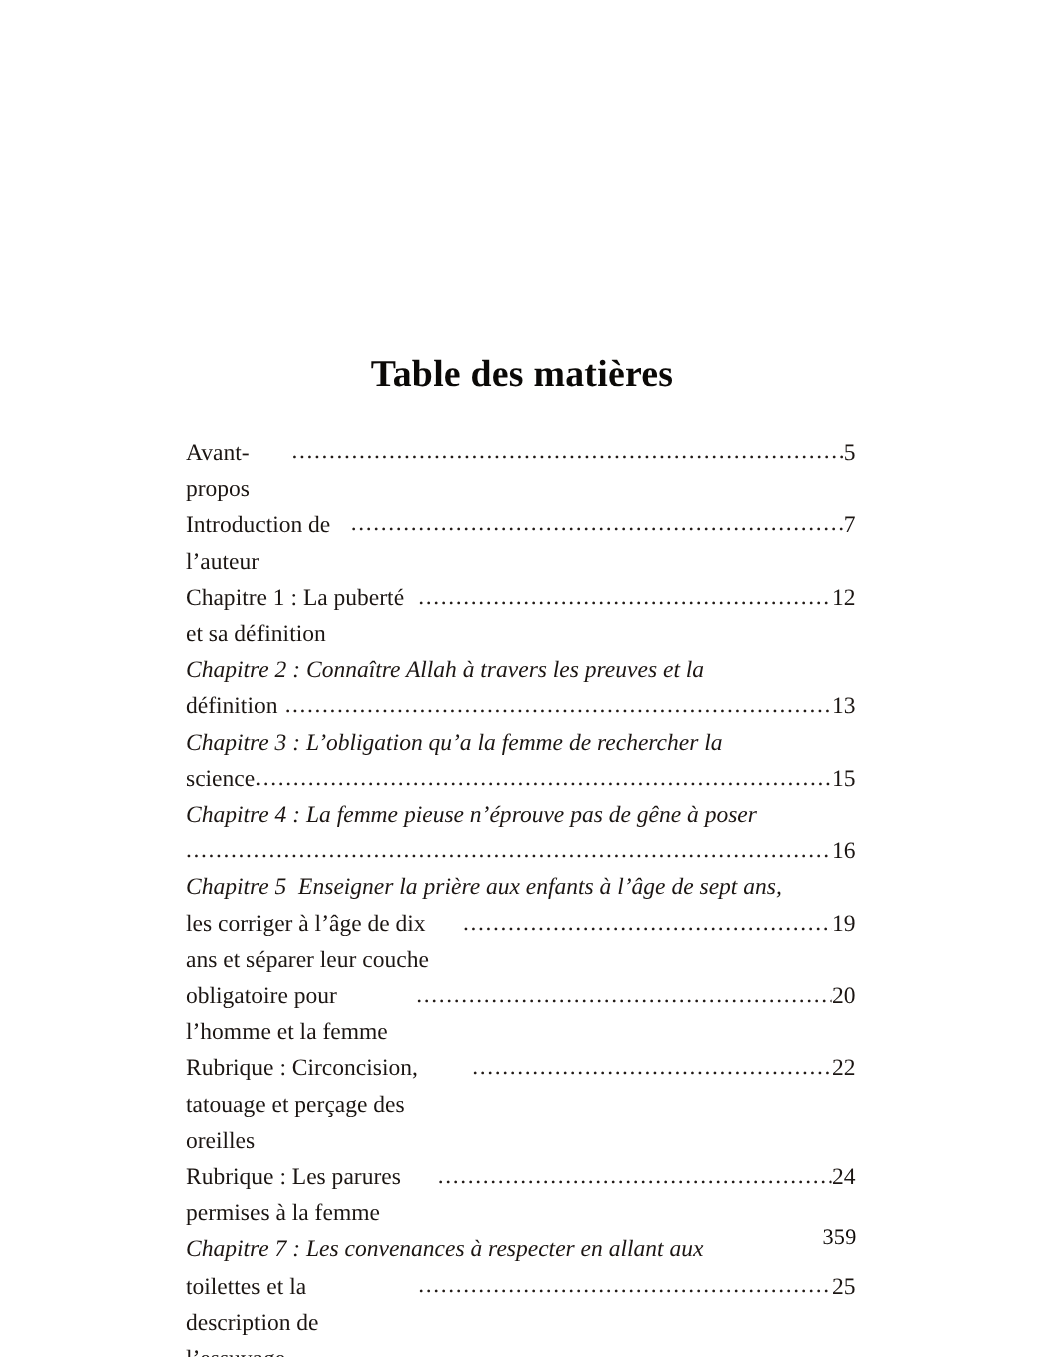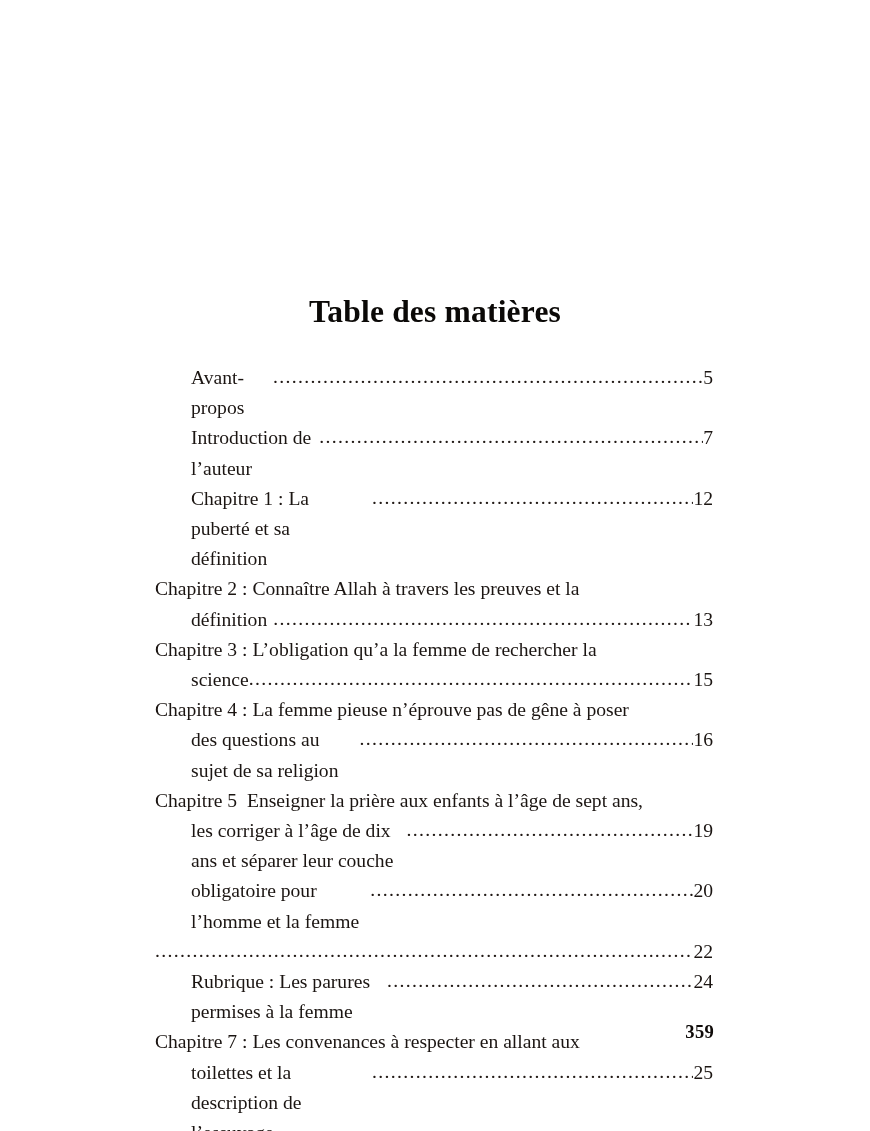--- a/index.html
+++ b/index.html
@@ -62,21 +62,20 @@
   }
 
   .entry-inner {
     display: flex;
     align-items: baseline;
     width: 100%;
   }
 
   .entry-text {
     white-space: pre-wrap;
-    margin-left: 36px;
   }
 
   
   .entry-lead {
     flex: 1 1 auto;
     min-width: 6px;
     overflow: hidden;
     white-space: nowrap;
     font-size: 19.6px;
     letter-spacing: 1.35px;
@@ -91,35 +90,36 @@
     padding-left: 0px;
     white-space: nowrap;
     font-size: 19.6px;
     color: #1b1512;
   }
 
   
   .entry-firstline {
     display: block;
     white-space: pre-wrap;
+    font-style: italic;
   }
 
   
   .gap-none .entry-lead { margin-left: 0px; }
   .gap-wide .entry-lead { margin-left: 6px; }
 
   
   .folio {
     position: absolute;
     left: 0;
     top: 1022px;
     width: 714px;
     text-align: right;
     font-size: 18.5px;
-    font-weight: bold;
+    font-weight: normal;
     color: #0f0b09;
     letter-spacing: 0.3px;
   }
 </style>
 </head>
 <body>
 
 <div class="page">
 
   <h1 class="toc-title">Table des matières</h1>
@@ -169,21 +169,20 @@
             <span class="entry-text">science</span>
             <span class="entry-lead" aria-hidden="true">.........................................................................................</span>
             <span class="entry-page">15</span>
           </div>
         </div>
       </div>
       <div class="toc-entry gap-none">
         <div class="entry-firstline">Chapitre 4 : La femme pieuse n’éprouve pas de gêne à poser</div>
         <div class="entry-row">
           <div class="entry-inner">
-            <span class="entry-text">des questions au sujet de sa religion</span>
             <span class="entry-lead" aria-hidden="true">.........................................................................................</span>
             <span class="entry-page">16</span>
           </div>
         </div>
       </div>
       <div class="toc-entry gap-wide">
         <div class="entry-firstline">Chapitre 5  Enseigner la prière aux enfants à l’âge de sept ans,</div>
         <div class="entry-row">
           <div class="entry-inner">
             <span class="entry-text">les corriger à l’âge de dix ans et séparer leur couche</span>
@@ -197,20 +196,21 @@
           <div class="entry-inner">
             <span class="entry-text">obligatoire pour l’homme et la femme</span>
             <span class="entry-lead" aria-hidden="true">.........................................................................................</span>
             <span class="entry-page">20</span>
           </div>
         </div>
       </div>
       <div class="toc-entry gap-none">
         <div class="entry-row">
           <div class="entry-inner">
+            <span class="entry-text">Rubrique : Circoncision, tatouage et perçage des oreilles</span>
             <span class="entry-lead" aria-hidden="true">.........................................................................................</span>
             <span class="entry-page">22</span>
           </div>
         </div>
       </div>
       <div class="toc-entry gap-wide">
         <div class="entry-row">
           <div class="entry-inner">
             <span class="entry-text">Rubrique : Les parures permises à la femme</span>
             <span class="entry-lead" aria-hidden="true">.........................................................................................</span>

